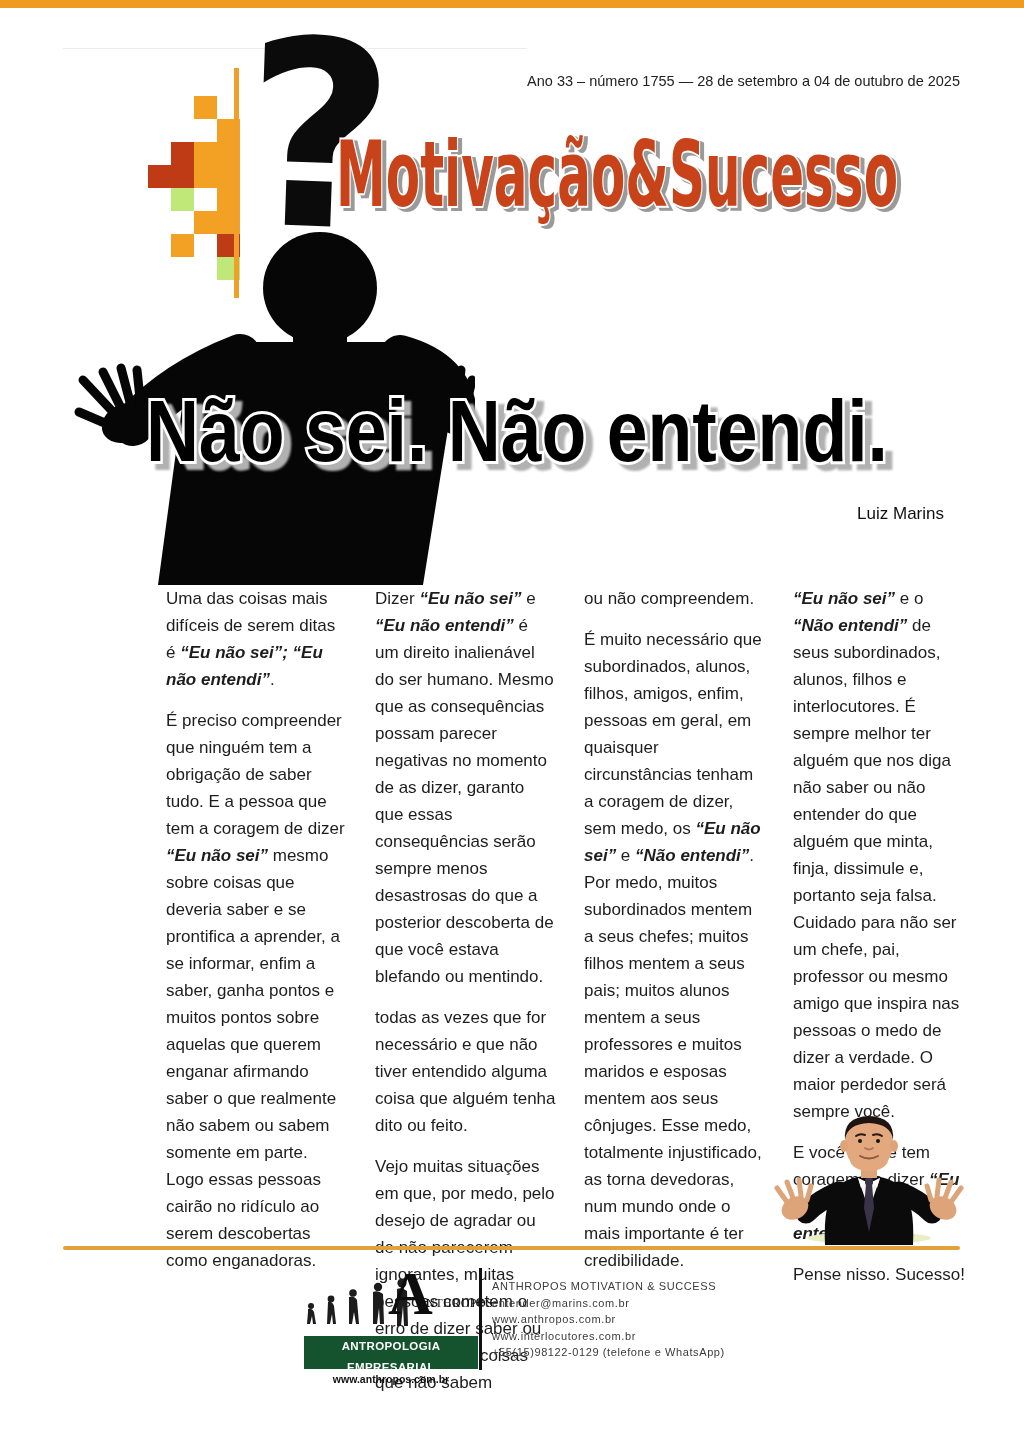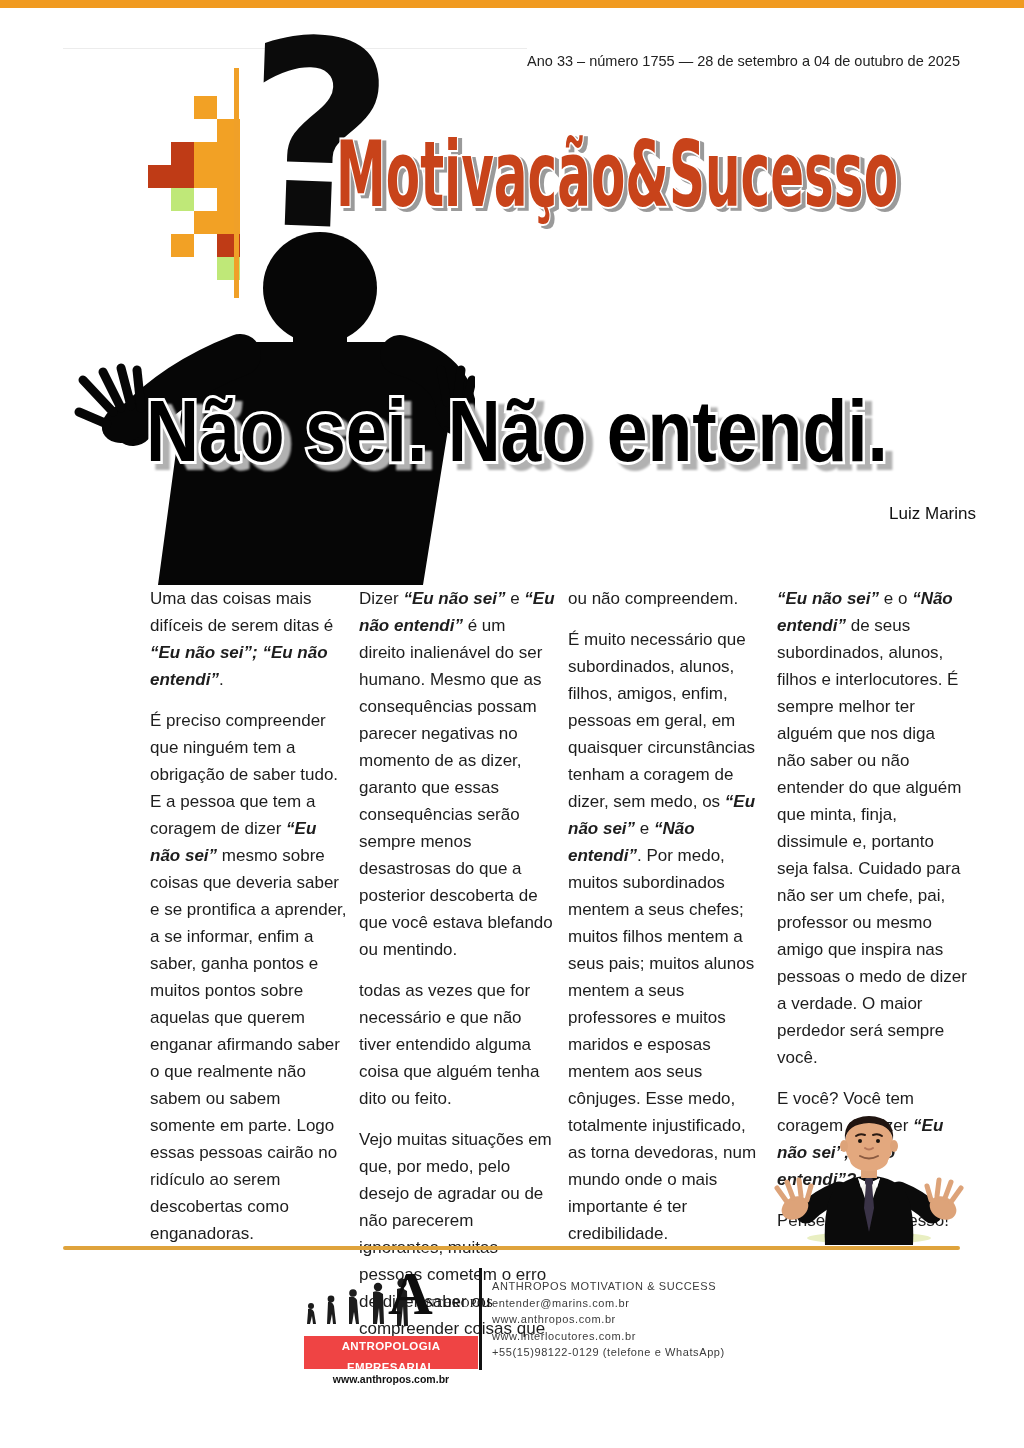--- a/index.html
+++ b/index.html
@@ -2,46 +2,46 @@
 <html lang="pt"><head>
 <meta charset="utf-8">
 <style>
   html,body{margin:0;padding:0;background:#fff;}
   #page{position:relative;width:1024px;height:1448px;background:#fff;overflow:hidden;
         font-family:"Liberation Sans",sans-serif;color:#1d1d1d;}
   .abs{position:absolute;}
   
   #topbar{left:0;top:0;width:1024px;height:8px;background:#F09A20;}
   #hairline{left:63px;top:48px;width:464px;height:1px;background:#ececec;}
-  #issue{right:64px;top:53px;font-size:14.5px;color:#222;}
+  #issue{right:64px;top:73px;font-size:14.5px;color:#222;}
   .mcell{position:absolute;width:23px;height:23px;}
   #vline{left:234px;top:68px;width:5px;height:230px;background:#F0A028;}
   #qmark{left:244px;top:8px;font-family:"DejaVu Sans",sans-serif;font-weight:bold;
          font-size:258px;line-height:1;color:#0b0b0b;transform:rotate(2deg);}
   #titleSvg{left:330px;top:112px;}
   #headlineSvg{left:138px;top:368px;z-index:5;}
   #silhouette{left:55px;top:230px;z-index:2;}
-  #byline{right:48px;top:504px;font-size:17px;color:#111;}
+  #byline{right:80px;top:504px;font-size:17px;color:#111;}
   
   #cols{left:150px;top:585px;width:822px;display:grid;
         grid-template-columns:197px 197px 197px 190px;column-gap:12px;}
-  #cols p{margin:0 0 14px 0;font-size:17px;line-height:27px;}
+  #cols p{margin:0 0 14px 16px;font-size:17px;line-height:27px;}
   #cols .bq{font-weight:bold;font-style:italic;}
   #cols .iq{font-style:italic;}
   
   #photo{left:773px;top:1110px;}
   
   #rule{left:63px;top:1246px;width:897px;height:4px;background:#DFA33C;border-radius:2px;}
   #logoBox{left:304px;top:1274px;width:174px;height:96px;}
   #evoRow{position:relative;width:174px;height:56px;}
   #bigA{position:absolute;left:84px;top:-12px;font-family:"Liberation Serif",serif;
         font-weight:bold;font-size:62px;line-height:1;color:#0d0d0d;}
   #brandRest{position:absolute;left:122px;top:22px;font-family:"Liberation Serif",serif;
         font-weight:normal;font-size:12px;letter-spacing:.5px;color:#0d0d0d;}
-  #tagbar{margin-top:6px;width:174px;height:33px;background:#ef4444;color:#fff;
+  #tagbar{margin-top:6px;width:174px;height:33px;background:#14532d;color:#fff;
         font-weight:bold;font-size:11.5px;letter-spacing:.4px;text-align:center;line-height:21px;}
   #logoUrl{margin-top:4px;text-align:center;font-weight:bold;font-size:10.5px;color:#111;}
   #vdivider{left:479px;top:1268px;width:3px;height:102px;background:#111;}
   #contact{left:492px;top:1278px;font-size:11px;line-height:16.5px;
            letter-spacing:.6px;color:#3b3b3b;}
   #contact div{white-space:nowrap;}
 </style>
 </head>
 <body>
 

